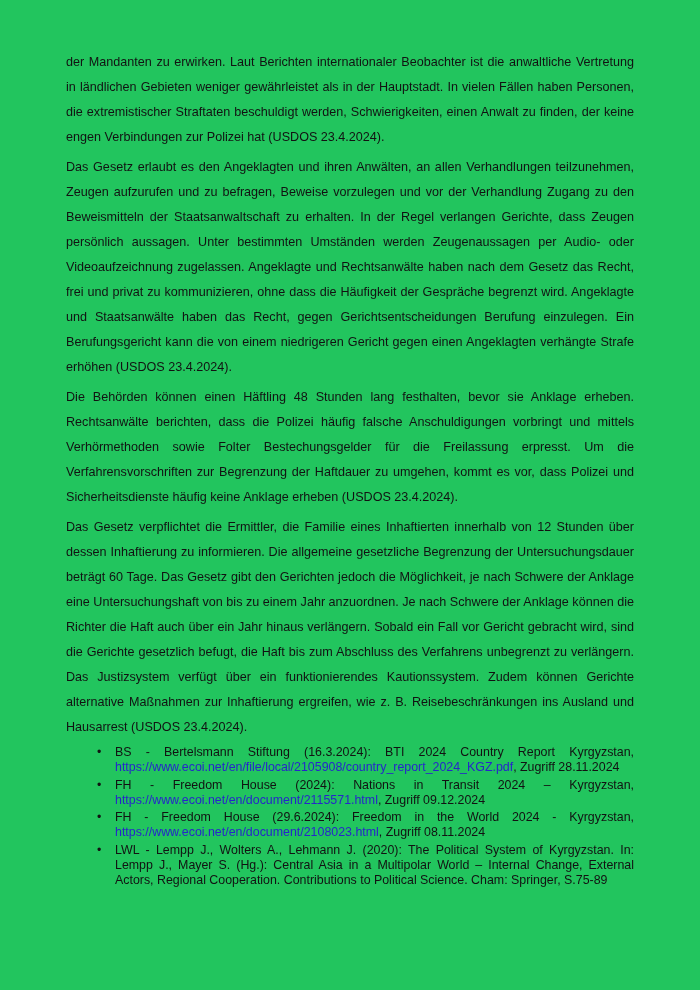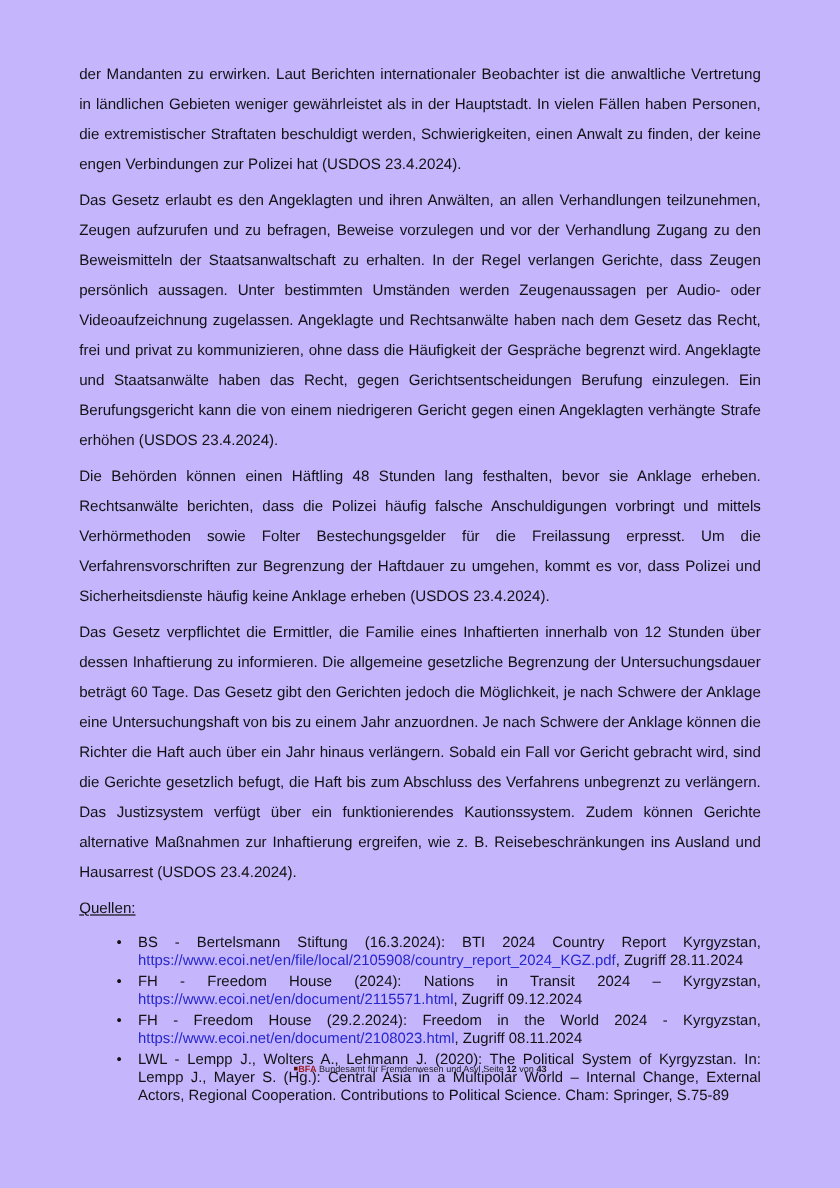--- a/index.html
+++ b/index.html
@@ -1,20 +1,20 @@
 <!DOCTYPE html>
 <html><head>
 <meta charset="utf-8">
 <style>
   html, body { margin: 0; padding: 0; background: #ffffff; }
   .page {
     position: relative;
     width: 700px;
     height: 990px;
-    background: #c4b5fd;
+    background: #22c55e;
     font-family: "Liberation Sans", sans-serif;
     color: #121212;
     overflow: hidden;
   }
   .content {
     position: absolute;
     left: 66px;
     right: 66px;
     top: 50px;
   }
@@ -81,43 +81,34 @@
 <body>
 
 <div class="page">
   <div class="content">
 
     <p class="body-par">der Mandanten zu erwirken. Laut Berichten internationaler Beobachter ist die anwaltliche Vertretung in ländlichen Gebieten weniger gewährleistet als in der Hauptstadt. In vielen Fällen haben Personen, die extremistischer Straftaten beschuldigt werden, Schwierigkeiten, einen Anwalt zu finden, der keine engen Verbindungen zur Polizei hat (USDOS 23.4.2024).</p>
     <p class="body-par">Das Gesetz erlaubt es den Angeklagten und ihren Anwälten, an allen Verhandlungen teilzunehmen, Zeugen aufzurufen und zu befragen, Beweise vorzulegen und vor der Verhandlung Zugang zu den Beweismitteln der Staatsanwaltschaft zu erhalten. In der Regel verlangen Gerichte, dass Zeugen persönlich aussagen. Unter bestimmten Umständen werden Zeugenaussagen per Audio- oder Videoaufzeichnung zugelassen. Angeklagte und Rechtsanwälte haben nach dem Gesetz das Recht, frei und privat zu kommunizieren, ohne dass die Häufigkeit der Gespräche begrenzt wird. Angeklagte und Staatsanwälte haben das Recht, gegen Gerichtsentscheidungen Berufung einzulegen. Ein Berufungsgericht kann die von einem niedrigeren Gericht gegen einen Angeklagten verhängte Strafe erhöhen (USDOS 23.4.2024).</p>
     <p class="body-par">Die Behörden können einen Häftling 48 Stunden lang festhalten, bevor sie Anklage erheben. Rechtsanwälte berichten, dass die Polizei häufig falsche Anschuldigungen vorbringt und mittels Verhörmethoden sowie Folter Bestechungsgelder für die Freilassung erpresst. Um die Verfahrensvorschriften zur Begrenzung der Haftdauer zu umgehen, kommt es vor, dass Polizei und Sicherheitsdienste häufig keine Anklage erheben (USDOS 23.4.2024).</p>
     <p class="body-par">Das Gesetz verpflichtet die Ermittler, die Familie eines Inhaftierten innerhalb von 12 Stunden über dessen Inhaftierung zu informieren. Die allgemeine gesetzliche Begrenzung der Untersuchungsdauer beträgt 60 Tage. Das Gesetz gibt den Gerichten jedoch die Möglichkeit, je nach Schwere der Anklage eine Untersuchungshaft von bis zu einem Jahr anzuordnen. Je nach Schwere der Anklage können die Richter die Haft auch über ein Jahr hinaus verlängern. Sobald ein Fall vor Gericht gebracht wird, sind die Gerichte gesetzlich befugt, die Haft bis zum Abschluss des Verfahrens unbegrenzt zu verlängern. Das Justizsystem verfügt über ein funktionierendes Kautionssystem. Zudem können Gerichte alternative Maßnahmen zur Inhaftierung ergreifen, wie z. B. Reisebeschränkungen ins Ausland und Hausarrest (USDOS 23.4.2024).</p>
 
-    <div class="quellen-heading">Quellen:</div>
 
     <ul class="src-list">
       <li>
         <span class="marker">•</span>
         <span>BS - Bertelsmann Stiftung (16.3.2024): BTI 2024 Country Report Kyrgyzstan, </span><a class="link">https://www.ecoi.net/en/file/local/2105908/country_report_2024_KGZ.pdf</a><span>, Zugriff 28.11.2024</span>
       </li>
       <li>
         <span class="marker">•</span>
         <span>FH - Freedom House (2024): Nations in Transit 2024 – Kyrgyzstan, </span><a class="link">https://www.ecoi.net/en/document/2115571.html</a><span>, Zugriff 09.12.2024</span>
       </li>
       <li>
         <span class="marker">•</span>
-        <span>FH - Freedom House (29.2.2024): Freedom in the World 2024 - Kyrgyzstan, </span><a class="link">https://www.ecoi.net/en/document/2108023.html</a><span>, Zugriff 08.11.2024</span>
+        <span>FH - Freedom House (29.6.2024): Freedom in the World 2024 - Kyrgyzstan, </span><a class="link">https://www.ecoi.net/en/document/2108023.html</a><span>, Zugriff 08.11.2024</span>
       </li>
       <li>
         <span class="marker">•</span>
         <span>LWL - Lempp J., Wolters A., Lehmann J. (2020): The Political System of Kyrgyzstan. In: Lempp J., Mayer S. (Hg.): Central Asia in a Multipolar World – Internal Change, External Actors, Regional Cooperation. Contributions to Political Science. Cham: Springer, S.75-89</span>
       </li>
     </ul>
   </div>
 
-  <div class="footer">
-    <span class="bfa-mark"></span><span class="bfa-logo">BFA</span>
-    <span>Bundesamt für Fremdenwesen und Asyl</span>
-    <span>Seite</span>
-    <b>12</b>
-    <span>von</span>
-    <b>43</b>
-  </div>
 </div>
 
 </body></html>

